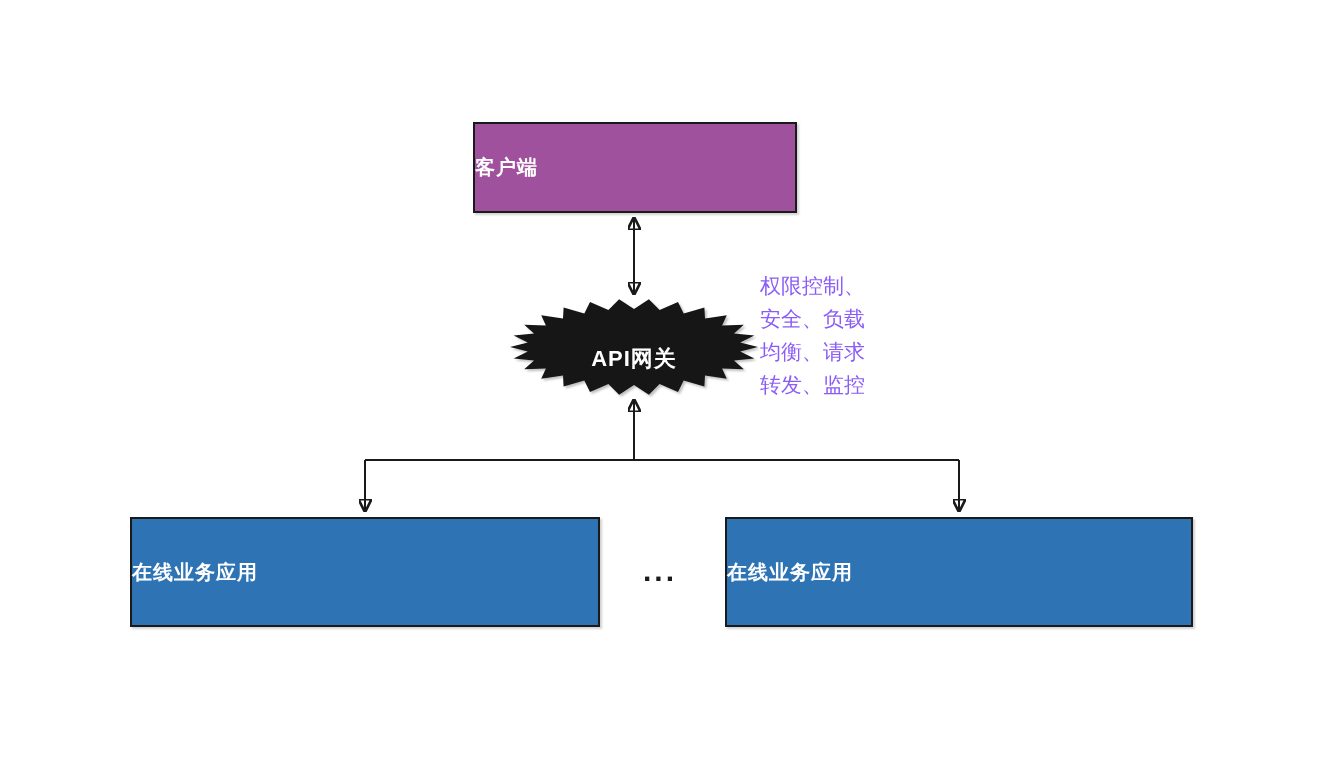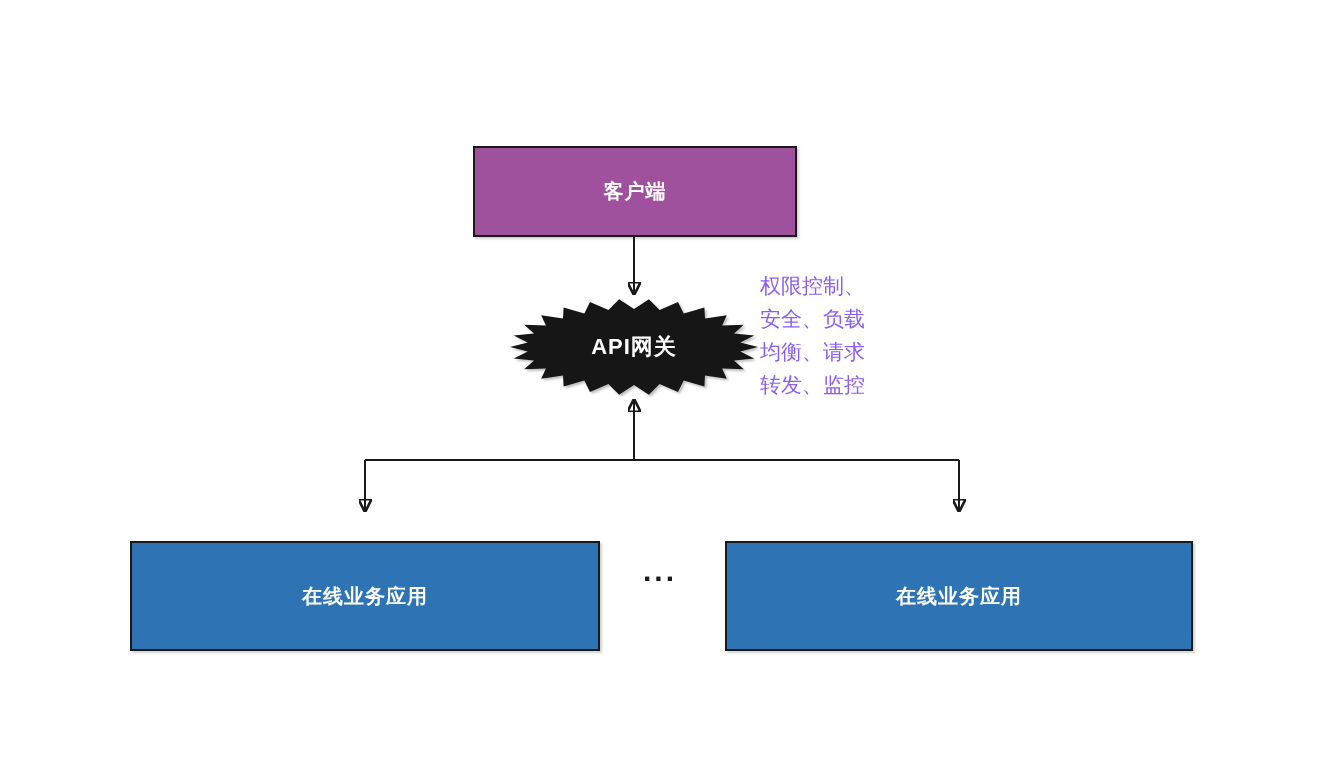--- a/index.html
+++ b/index.html
@@ -10,25 +10,23 @@
     width: 1327px;
     height: 759px;
     background: #ffffff;
     overflow: hidden;
   }
 
   .node {
     position: absolute;
     display: flex;
     align-items: center;
-    justify-content: center;
     border: 2px solid #1a1a1a;
     box-sizing: border-box;
     box-shadow: 2px 2px 2px rgba(0,0,0,0.18);
-    margin-top: 24px;
   }
   .node .label {
     color: #ffffff;
     font-size: 20px;
     font-weight: 700;
     letter-spacing: 1px;
     text-align: center;
   }
 
   .client-box  { left: 473px; top: 122px; width: 324px; height: 91px; }
@@ -39,21 +37,21 @@
     position: absolute;
     left: 509px; top: 298px;
     width: 250px; height: 98px;
   }
   .gateway svg {
     position: absolute; left: 0; top: 0;
     filter: drop-shadow(2px 2px 1px rgba(0,0,0,0.25));
   }
   .gateway .label {
     position: absolute;
-    left: 0; top: 0; width: 100%; height: 100%;
+    left: 0; top: 12px; width: 100%; height: 100%;
     display: flex; align-items: center; justify-content: center;
     color: #ffffff;
     font-size: 22px;
     font-weight: 700;
     letter-spacing: 1px;
   }
 
   .annotation {
     position: absolute;
     left: 760px; top: 269px;

